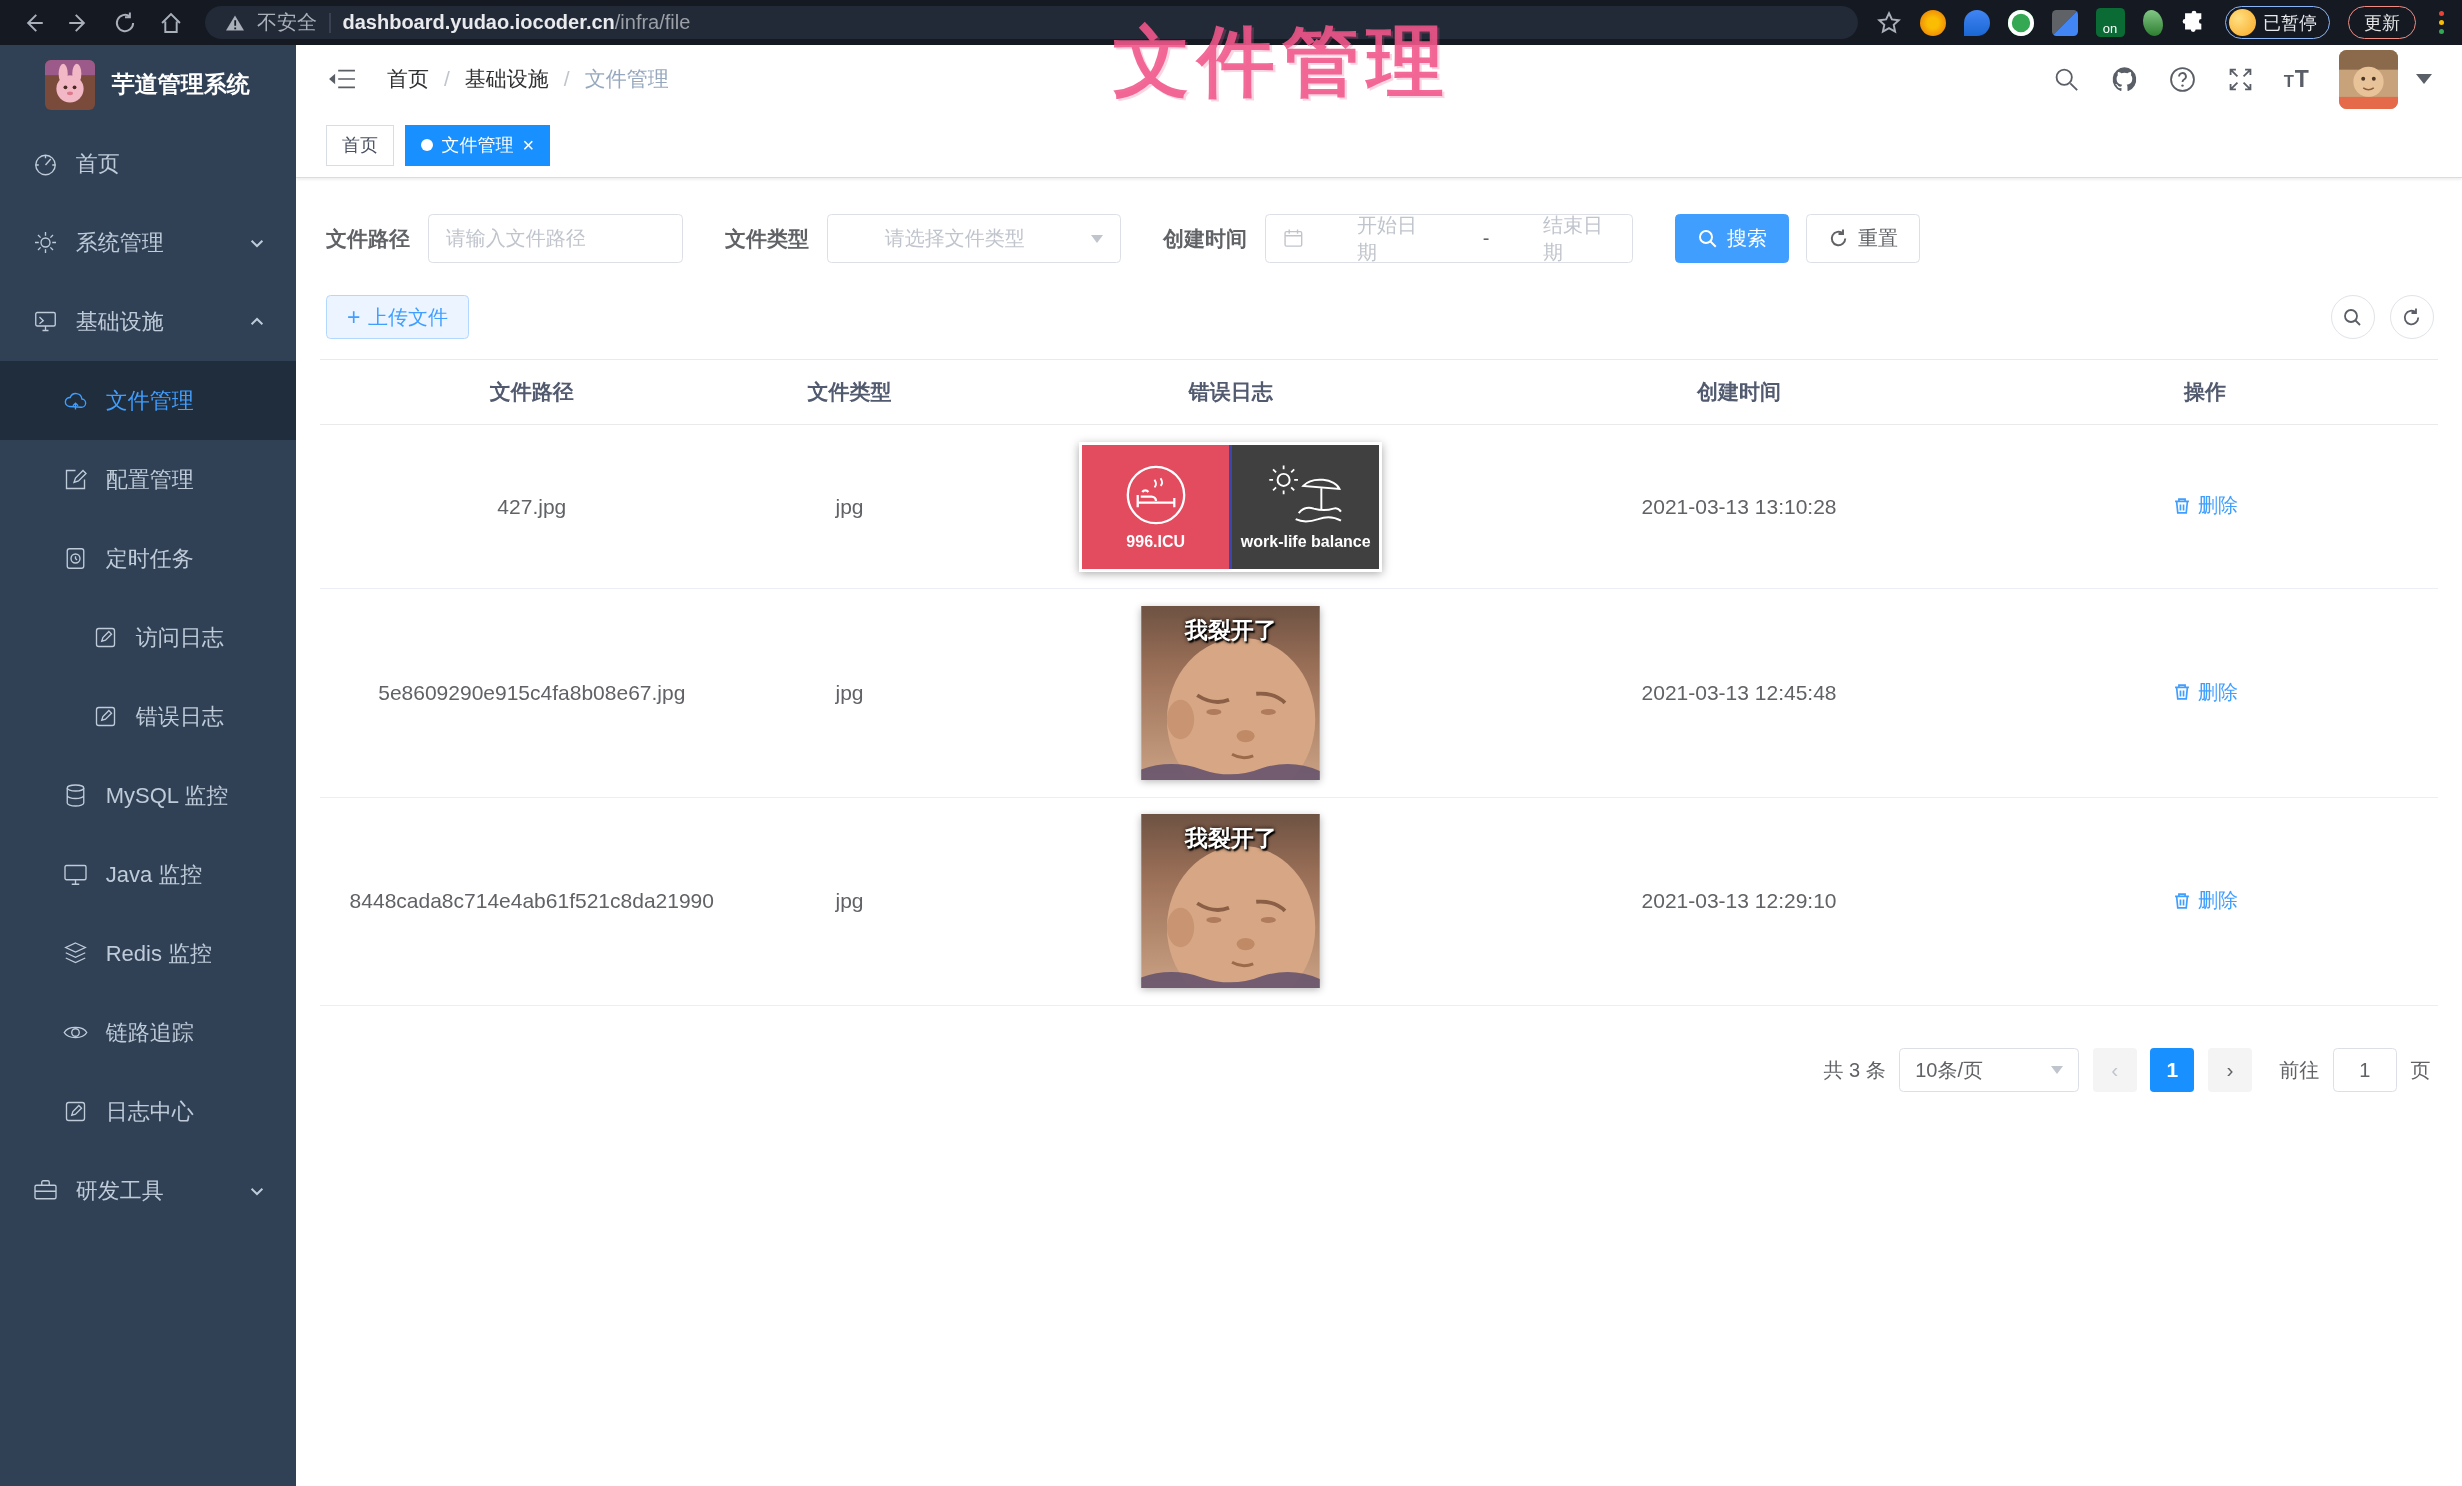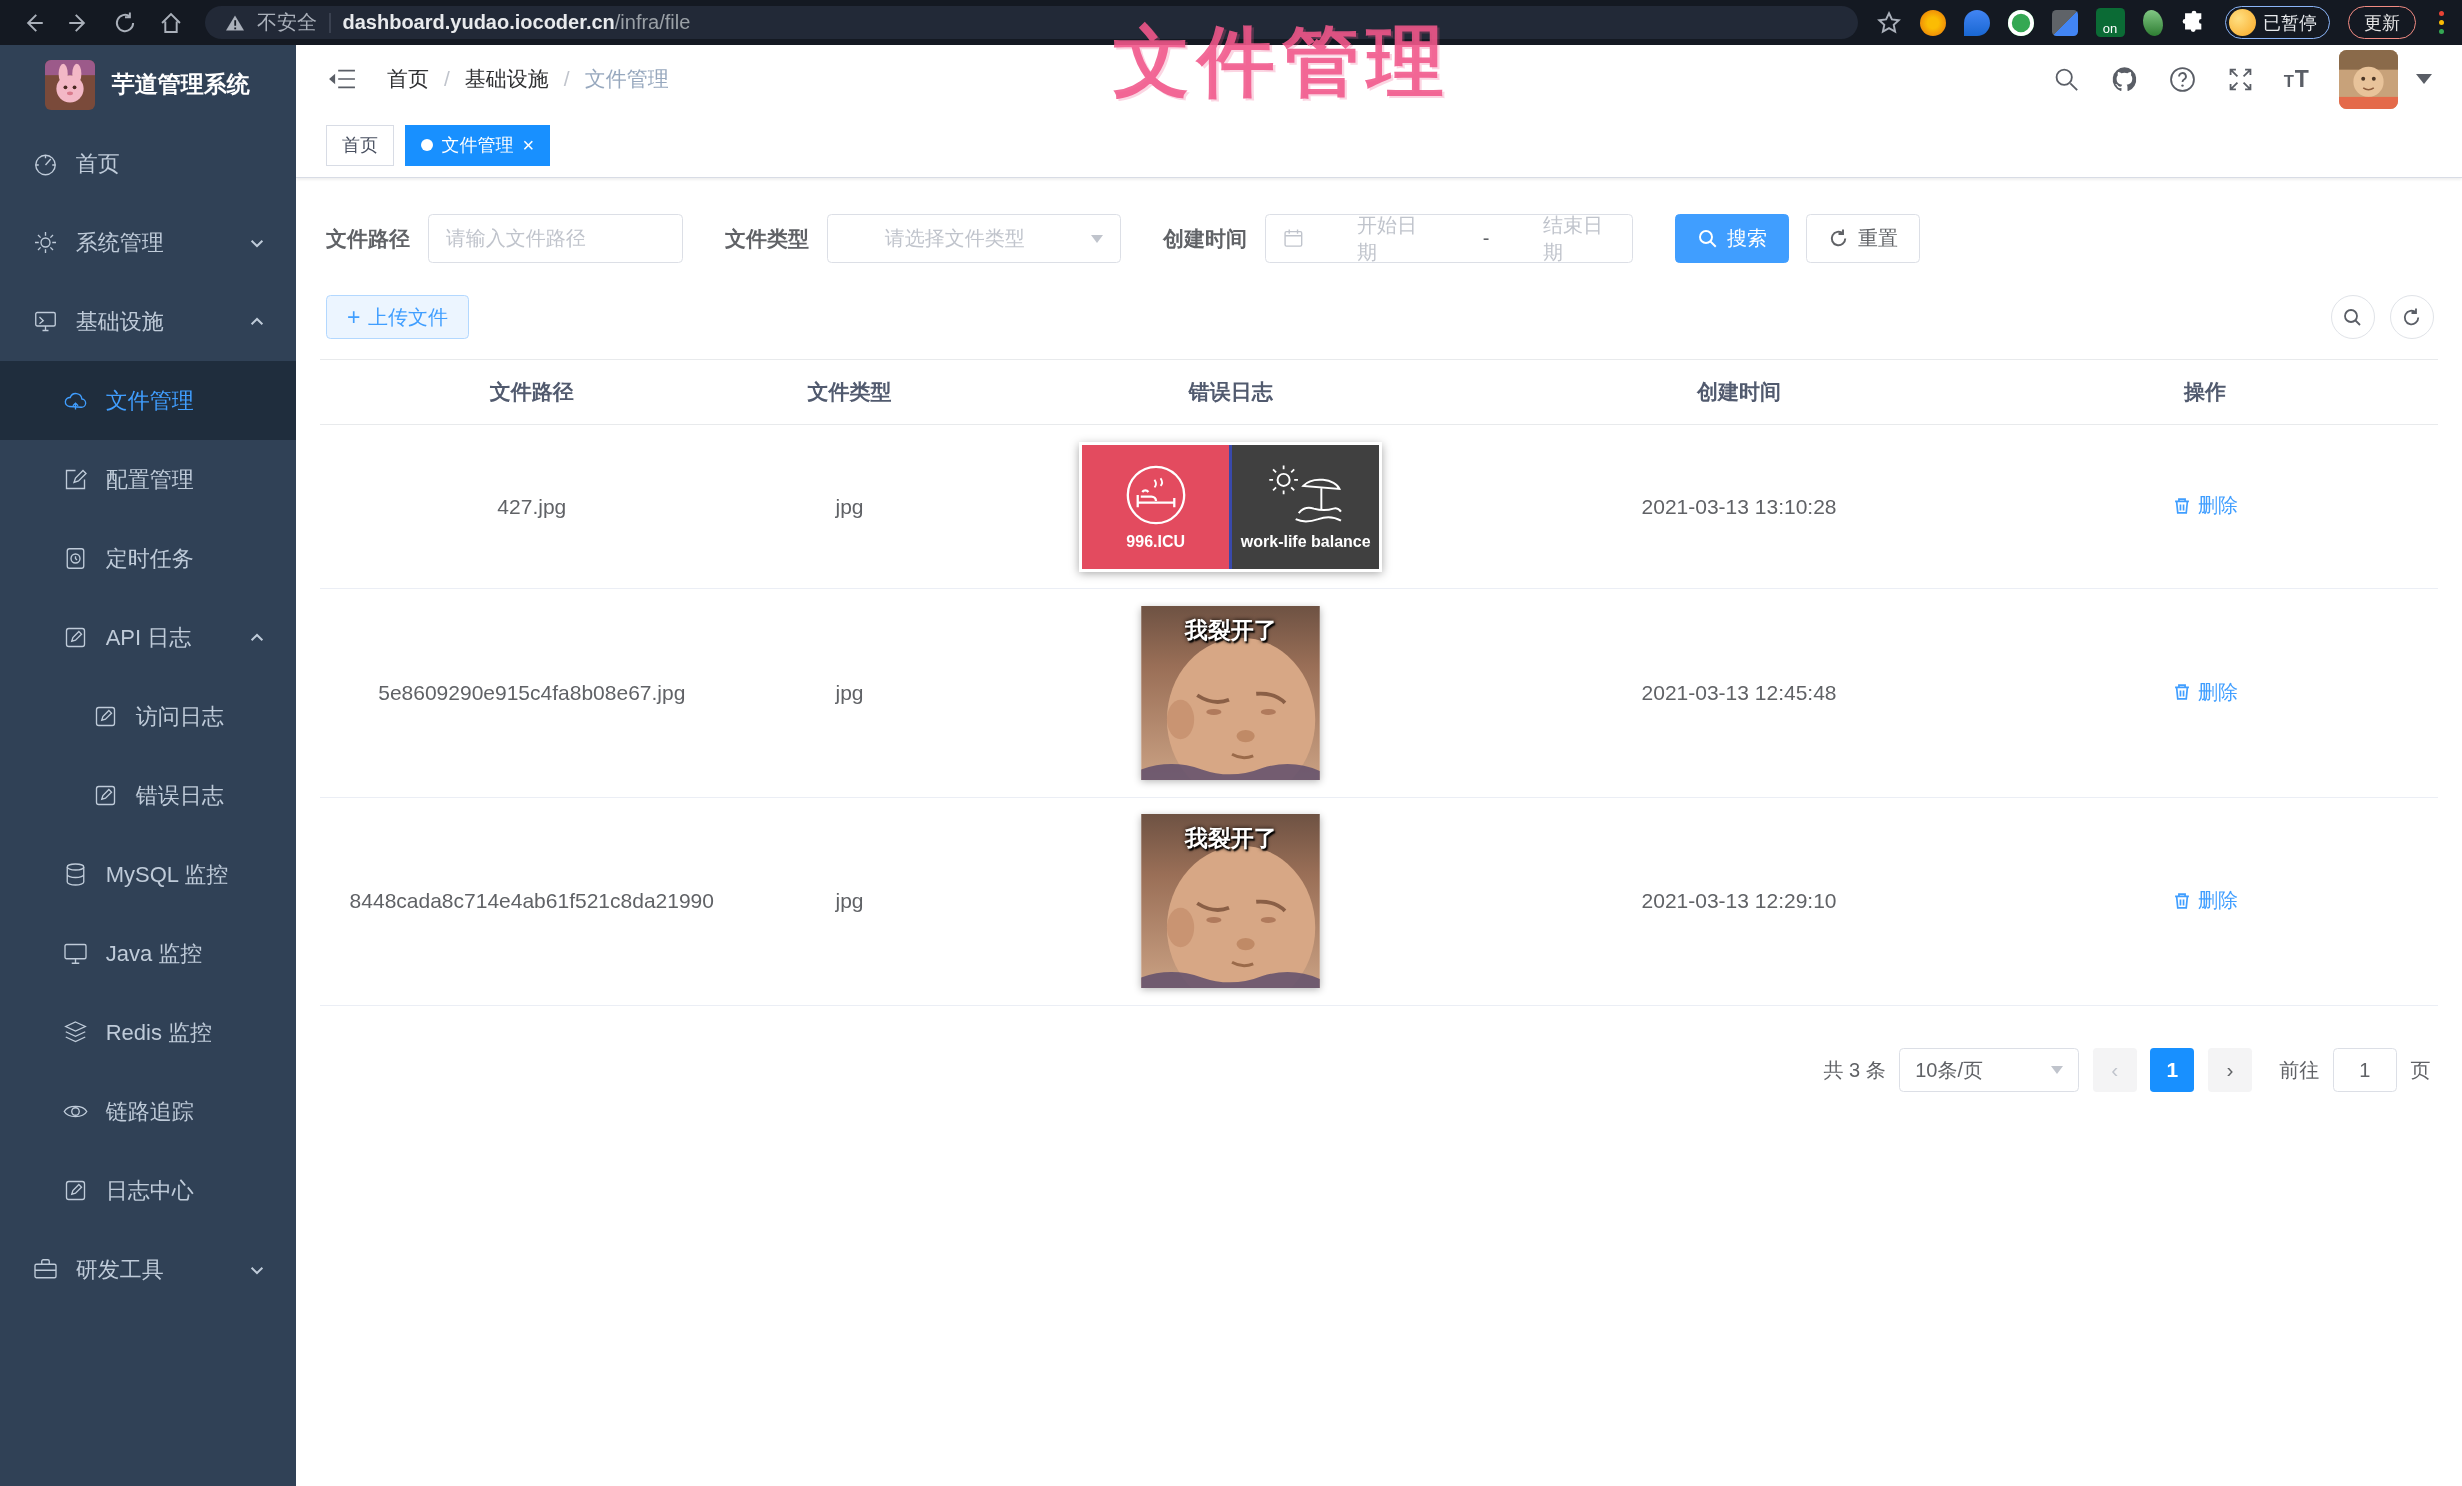--- a/index.html
+++ b/index.html
@@ -276,30 +276,20 @@
           </svg></span>
       <span>配置管理</span>
     </div>
     <div class="m-item lv2">
       <span class="mi"><svg viewBox="0 0 36 36">
             <rect x="7" y="5" width="22" height="26" rx="3"></rect>
             <circle cx="18" cy="18" r="6"></circle>
             <path d="M18 15 v3 l2 2"></path>
           </svg></span>
       <span>定时任务</span>
-    </div>
-    <div class="m-item lv2">
-      <span class="mi"><svg viewBox="0 0 36 36">
-            <rect x="6" y="6" width="24" height="24" rx="3"></rect>
-            <path d="M13 23 l1.5-5 8-8 3.5 3.5 -8 8 Z"></path>
-          </svg></span>
-      <span>API 日志</span>
-      <span class="m-arrow"><svg viewBox="0 0 26 26">
-            <path d="M6 16 l7-7 7 7"></path>
-          </svg></span>
     </div>
     <div class="m-item lv3">
       <span class="mi"><svg viewBox="0 0 36 36">
             <rect x="6" y="6" width="24" height="24" rx="3"></rect>
             <path d="M13 23 l1.5-5 8-8 3.5 3.5 -8 8 Z"></path>
           </svg></span>
       <span>访问日志</span>
     </div>
     <div class="m-item lv3">
       <span class="mi"><svg viewBox="0 0 36 36">

